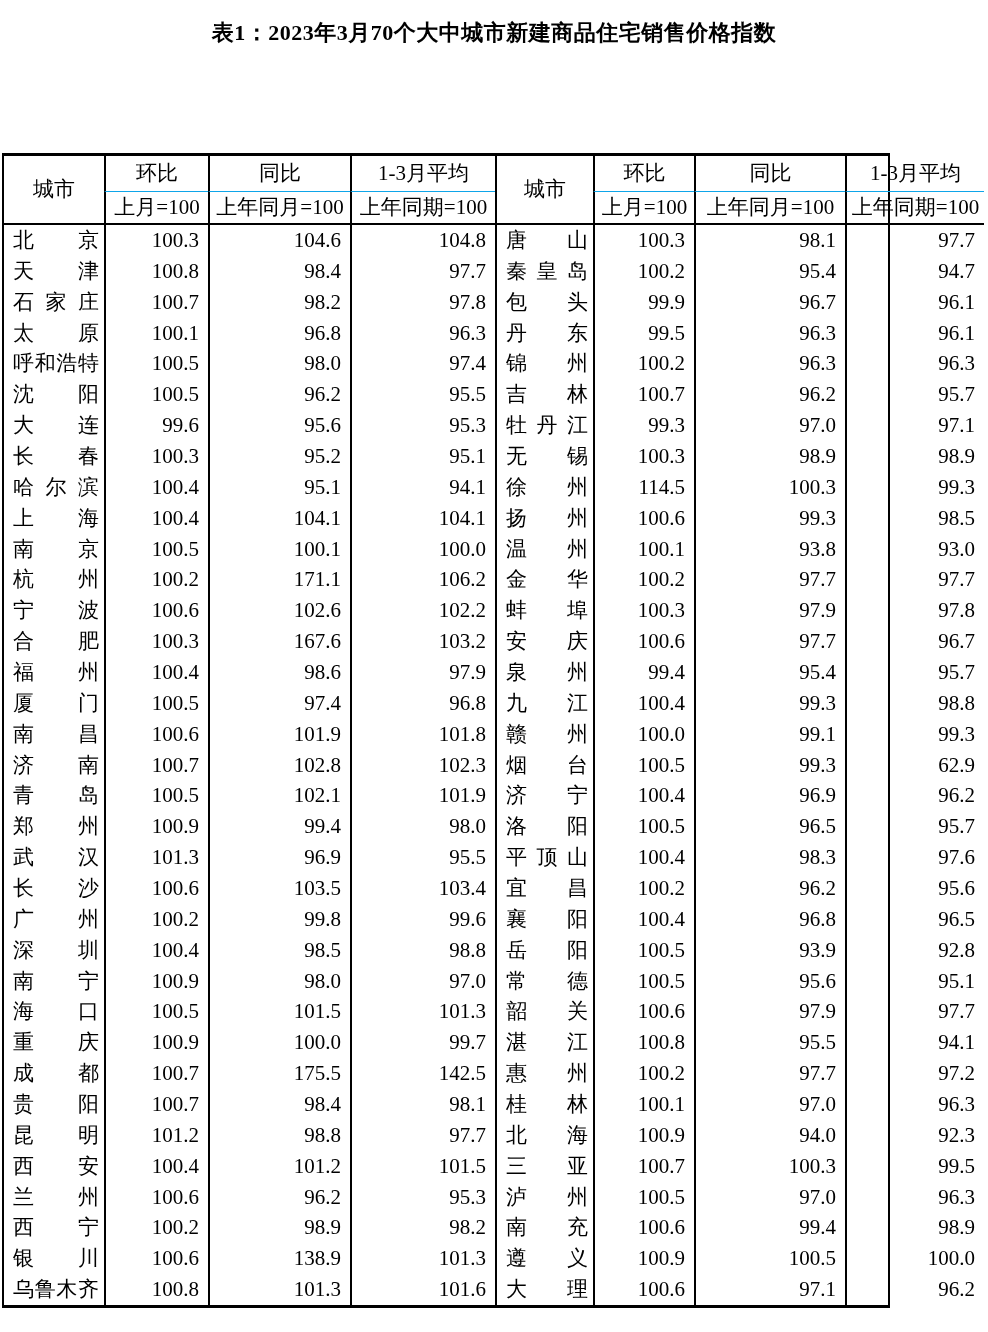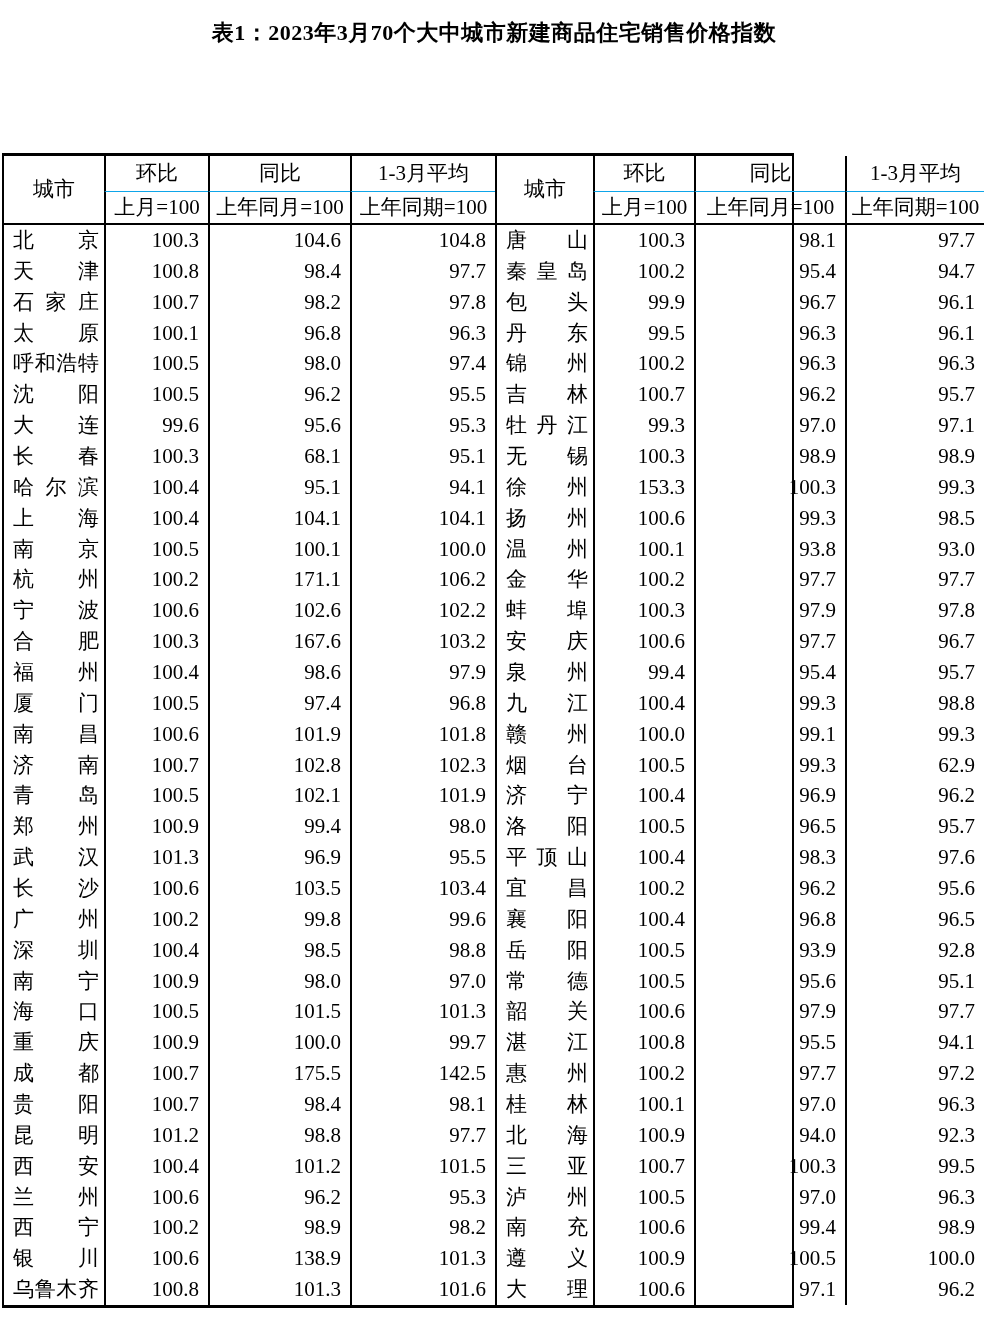--- a/index.html
+++ b/index.html
@@ -5,21 +5,21 @@
   html,body{margin:0;padding:0;}
   body{
     width:988px;height:1332px;position:relative;background:#ffffff;
     font-family:"Liberation Serif","DejaVu Serif",serif;color:#000;overflow:hidden;
   }
   .title{
     position:absolute;top:20px;left:0;width:988px;text-align:center;
     font-size:22px;font-weight:bold;line-height:26px;letter-spacing:0.5px;
   }
   .table-wrap{
-    position:absolute;top:153px;left:2px;width:792px;box-sizing:border-box;
+    position:absolute;top:153px;left:2px;width:888px;box-sizing:border-box;
     border-top:3px solid #000;border-bottom:3px solid #000;
     border-left:2px solid #000;border-right:2px solid #000;
   }
   .grid{
     display:grid;
     grid-template-columns:100px 104px 142px 145px 98px 101px 151px 139px;
     grid-template-rows:36px 33px;
     grid-auto-rows:30.86px;
   }
   .c{
@@ -171,42 +171,42 @@
         <span>江</span>
       </div>
       <div class="c num bl">99.3</div>
       <div class="c num bl">97.0</div>
       <div class="c num bl">97.1</div>
       <div class="c city">
         <span>长</span>
         <span>春</span>
       </div>
       <div class="c num bl">100.3</div>
-      <div class="c num bl">68.1</div>
+      <div class="c num bl">95.2</div>
       <div class="c num bl">95.1</div>
       <div class="c city bl">
         <span>无</span>
         <span>锡</span>
       </div>
       <div class="c num bl">100.3</div>
       <div class="c num bl">98.9</div>
       <div class="c num bl">98.9</div>
       <div class="c city">
         <span>哈</span>
         <span>尔</span>
         <span>滨</span>
       </div>
       <div class="c num bl">100.4</div>
       <div class="c num bl">95.1</div>
       <div class="c num bl">94.1</div>
       <div class="c city bl">
         <span>徐</span>
         <span>州</span>
       </div>
-      <div class="c num bl">153.3</div>
+      <div class="c num bl">114.5</div>
       <div class="c num bl">100.3</div>
       <div class="c num bl">99.3</div>
       <div class="c city">
         <span>上</span>
         <span>海</span>
       </div>
       <div class="c num bl">100.4</div>
       <div class="c num bl">104.1</div>
       <div class="c num bl">104.1</div>
       <div class="c city bl">

